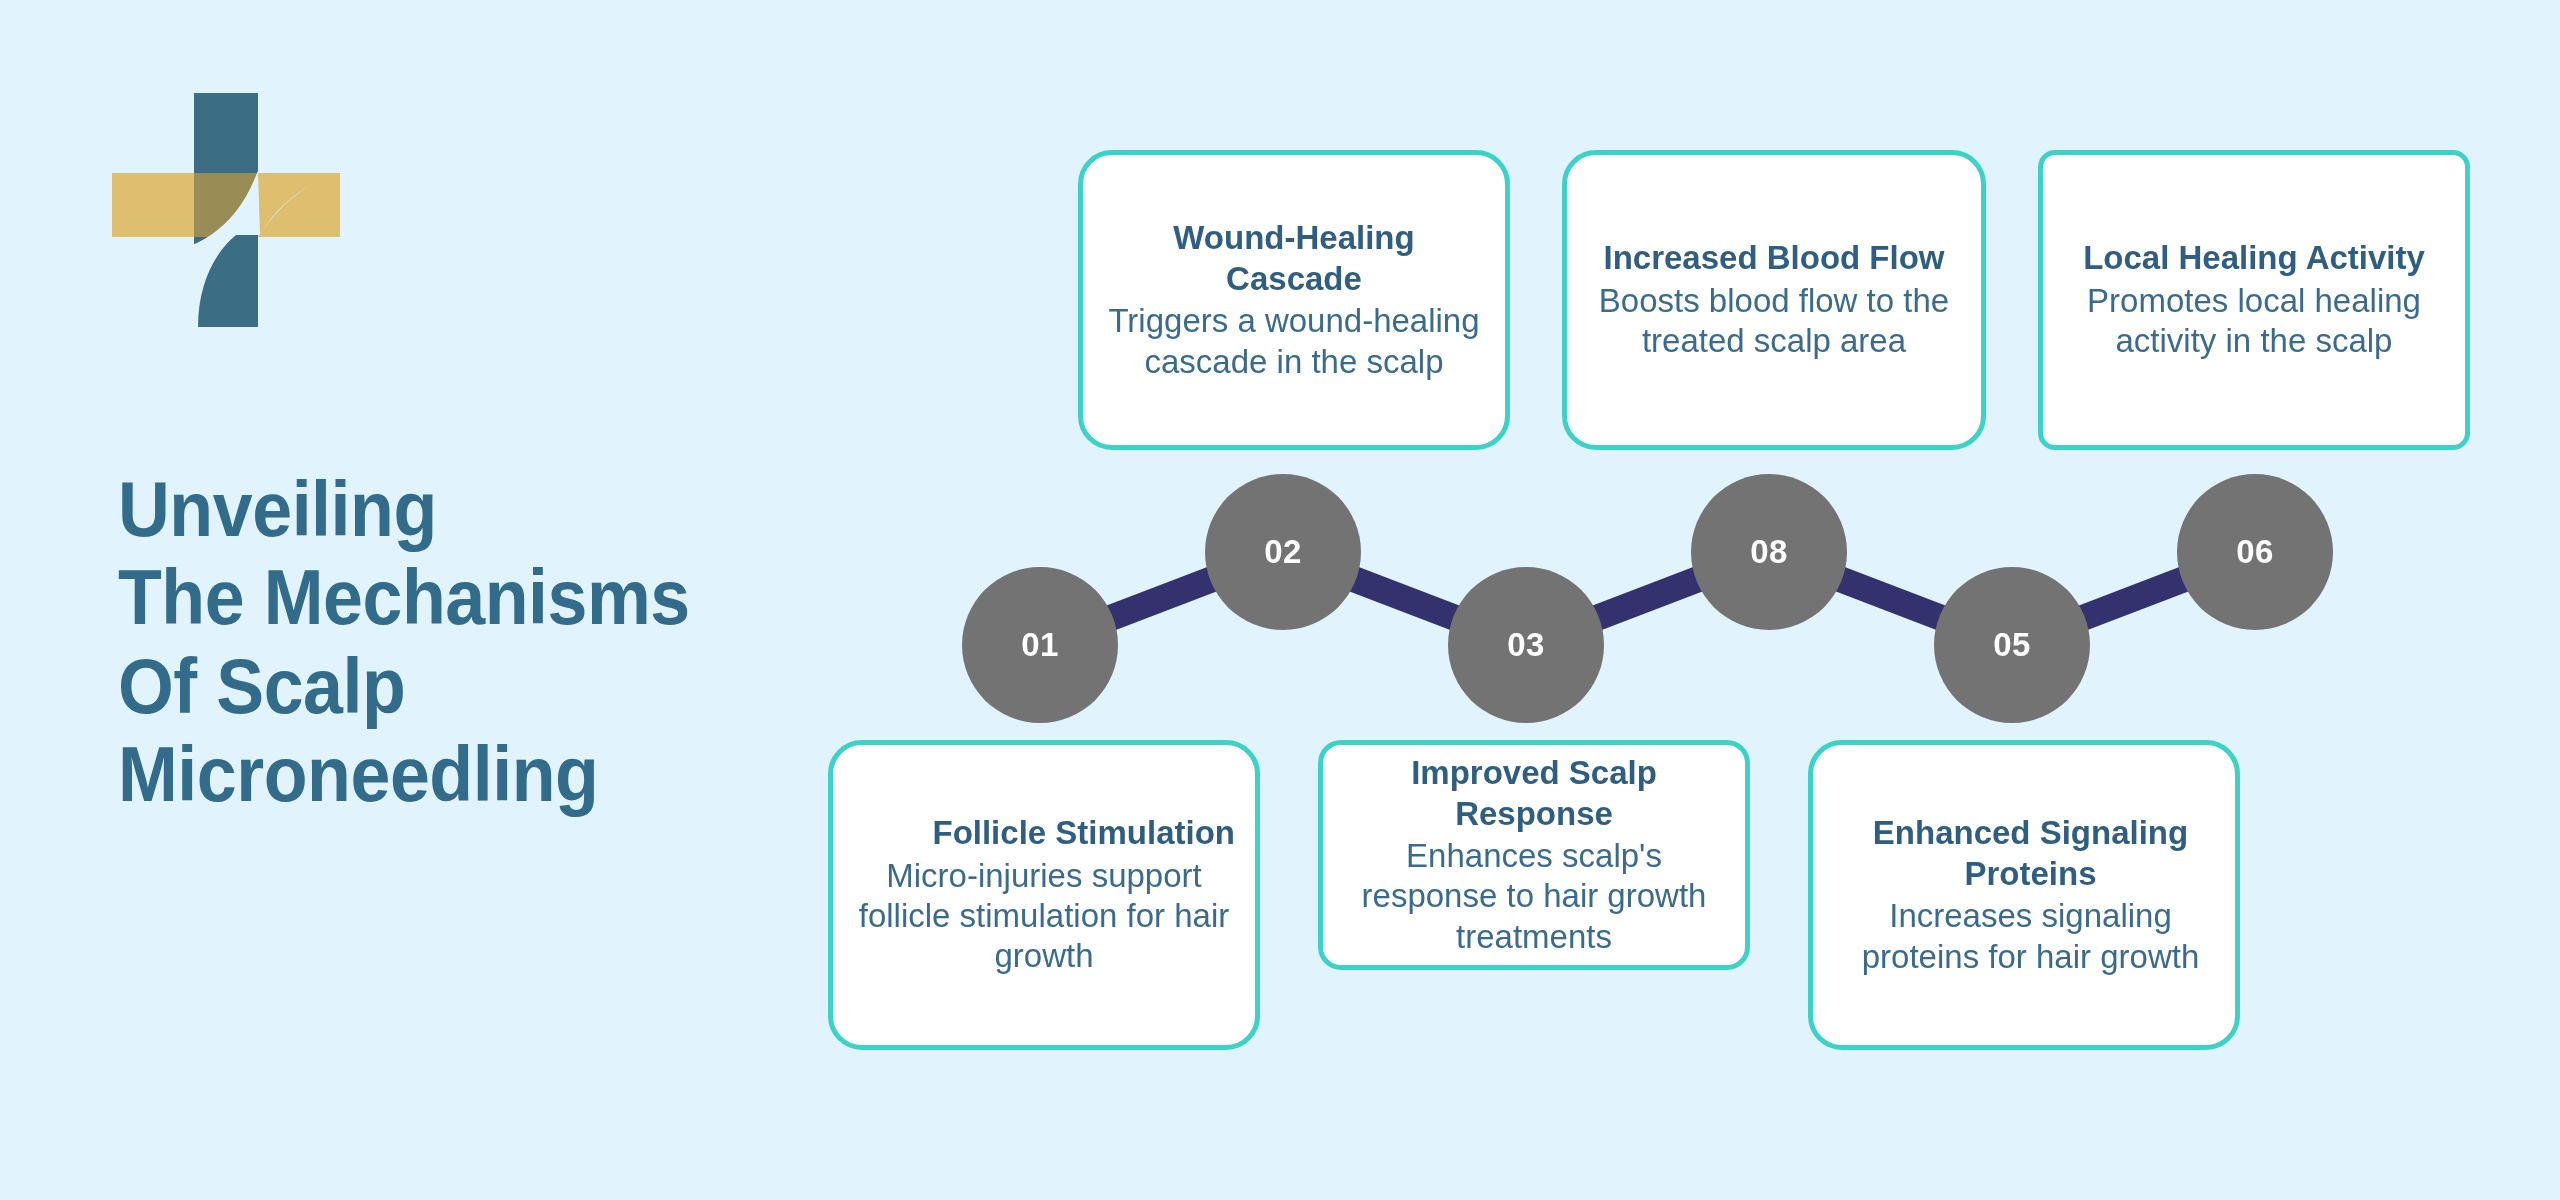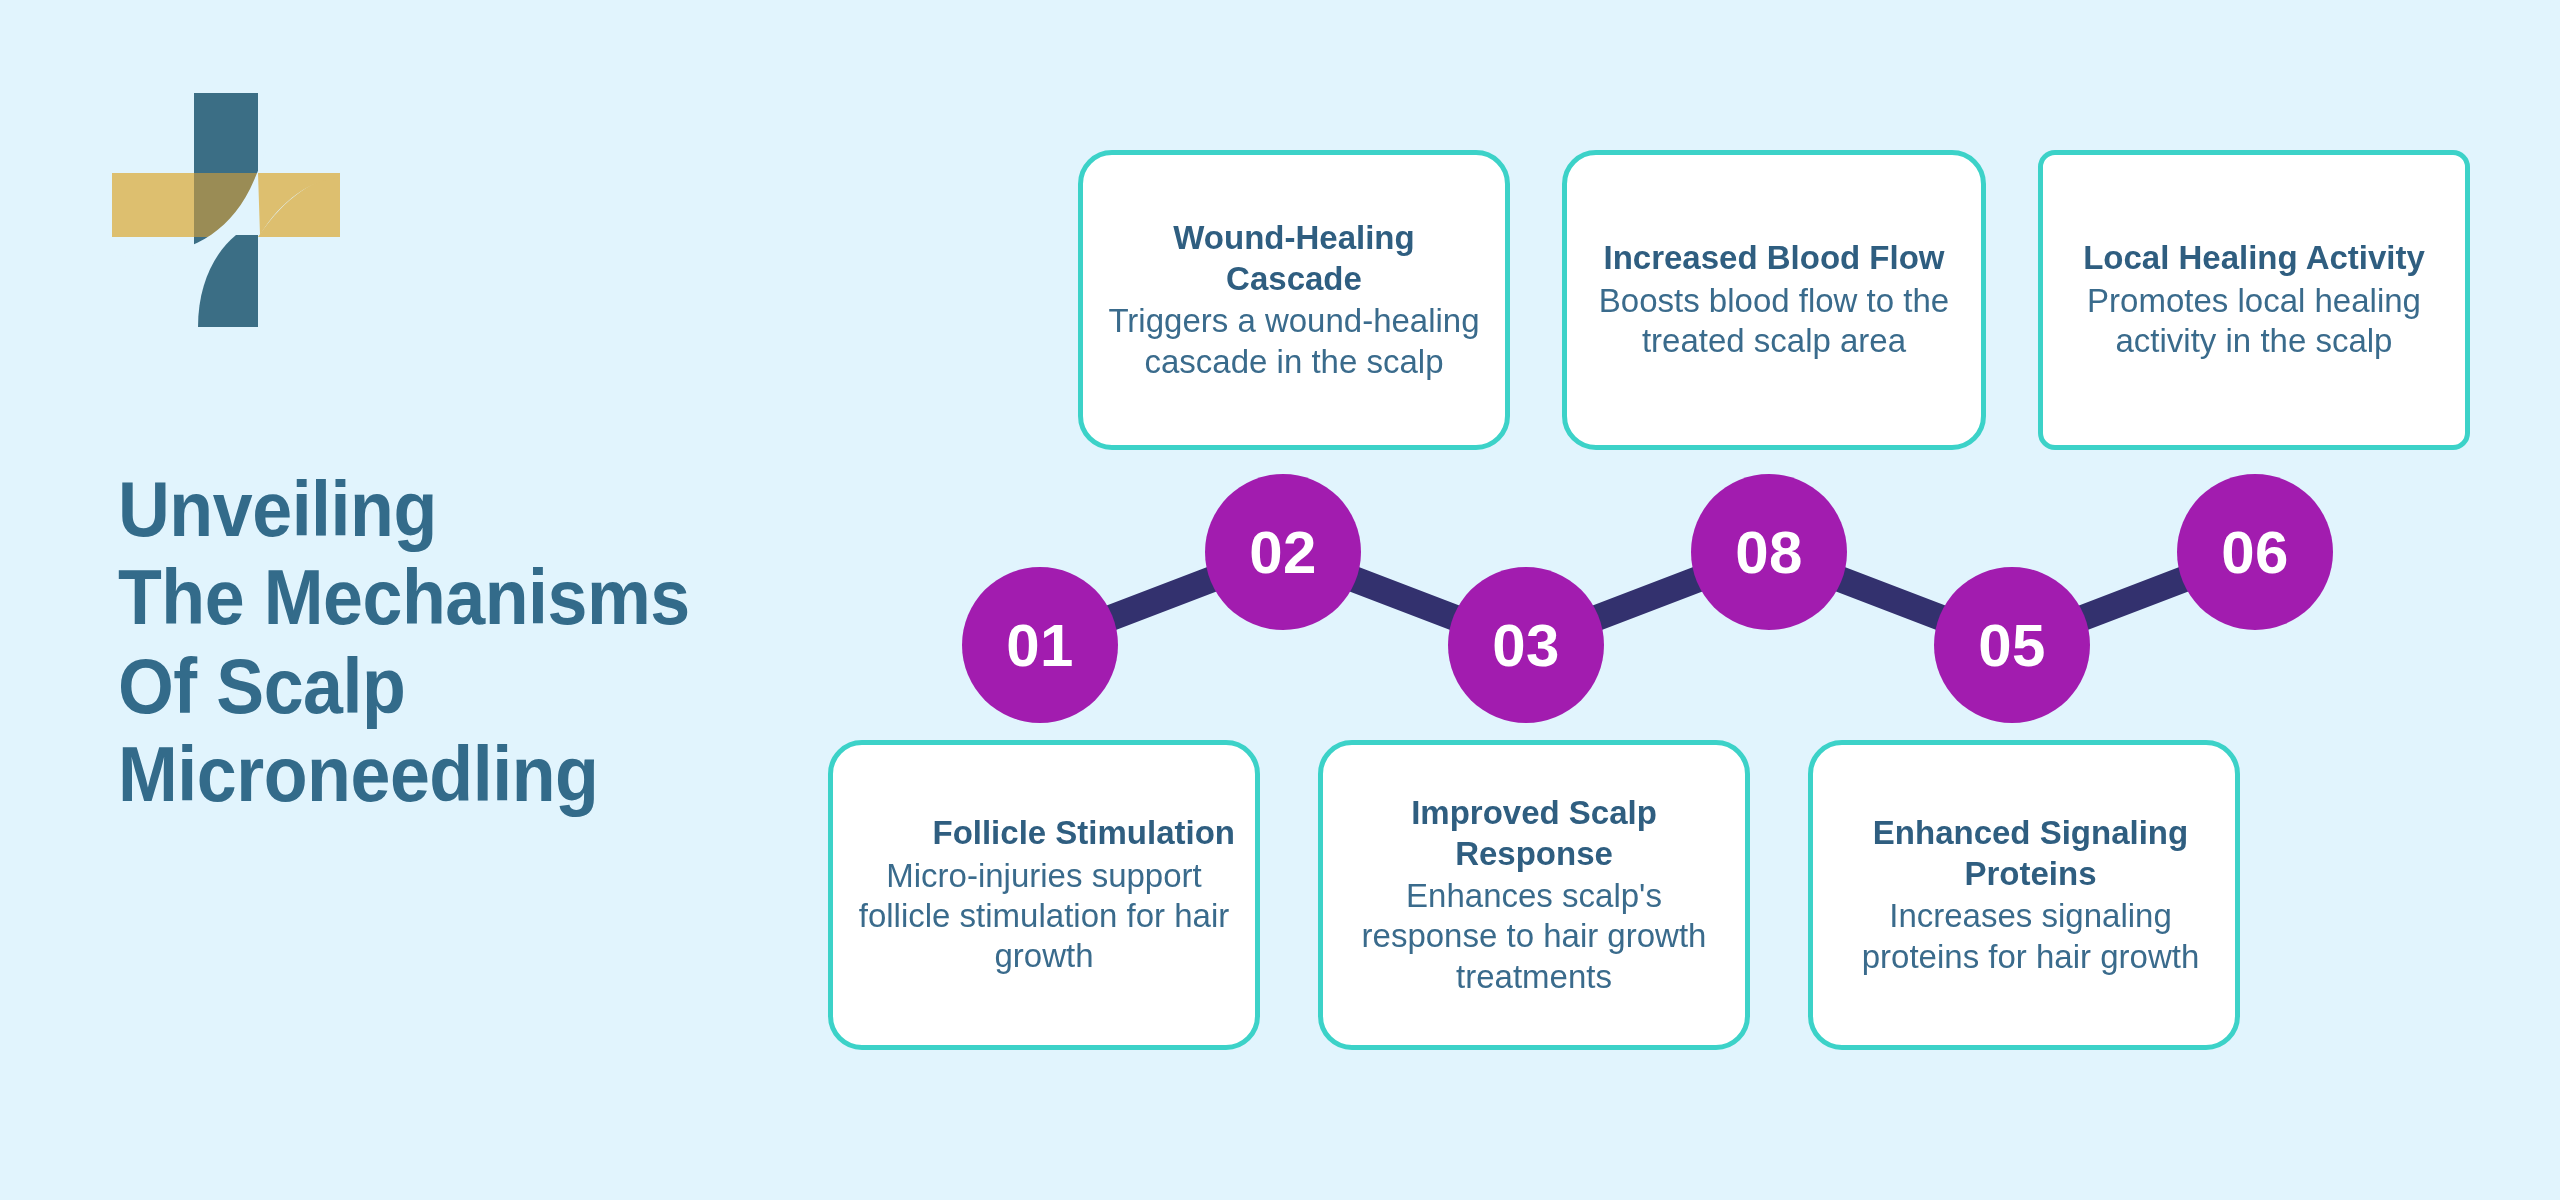--- a/index.html
+++ b/index.html
@@ -83,21 +83,21 @@
     margin: 0;
   }
 
   
   #card-1 { left: 1078px; top: 150px; width: 432px; height: 300px; }
   #card-2 { left: 1562px; top: 150px; width: 424px; height: 300px; }
   #card-3 { left: 2038px; top: 150px; width: 432px; height: 300px; border-radius: 17px; }
 
   
   #card-4 { left: 828px; top: 740px; width: 432px; height: 310px; align-items: flex-end; }
-  #card-5 { left: 1318px; top: 740px; width: 432px; height: 310px; }
+  #card-5 { left: 1318px; top: 740px; width: 432px; height: 230px; border-radius: 23px; }
   #card-6 { left: 1808px; top: 740px; width: 432px; height: 310px; padding-left: 33px; }
 
   
   #timeline {
     position: absolute;
     left: 940px;
     top: 450px;
     width: 1480px;
     height: 300px;
   }
@@ -105,26 +105,26 @@
     position: absolute;
     left: 0; top: 0;
     width: 1480px;
     height: 300px;
   }
   .step-node {
     position: absolute;
     width: 156px;
     height: 156px;
     border-radius: 50%;
-    background: #a21caf;
+    background: #737373;
     color: #ffffff;
     display: flex;
     align-items: center;
     justify-content: center;
-    font-size: 60px;
+    font-size: 33px;
     font-weight: 700;
     letter-spacing: 0.5px;
   }
   #step-1 { left: 22px;   top: 117px; }
   #step-2 { left: 265px;  top: 24px;  }
   #step-3 { left: 508px;  top: 117px; }
   #step-4 { left: 751px;  top: 24px;  }
   #step-5 { left: 994px;  top: 117px; text-align: right; }
   #step-6 { left: 1237px; top: 24px;  }
 </style>

